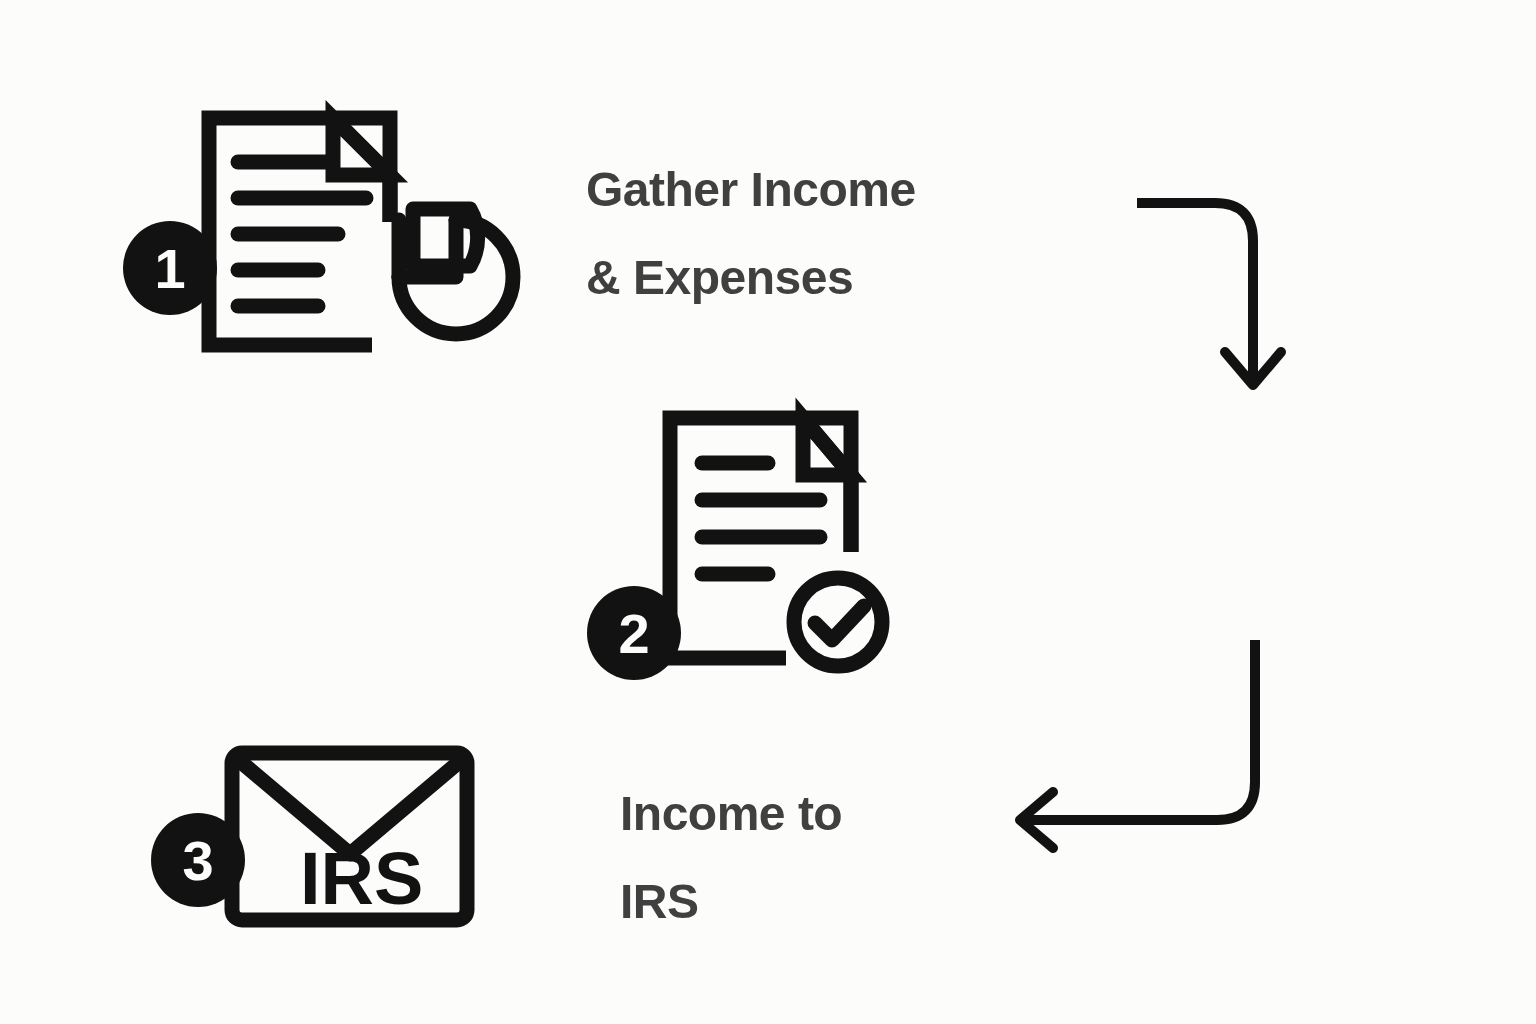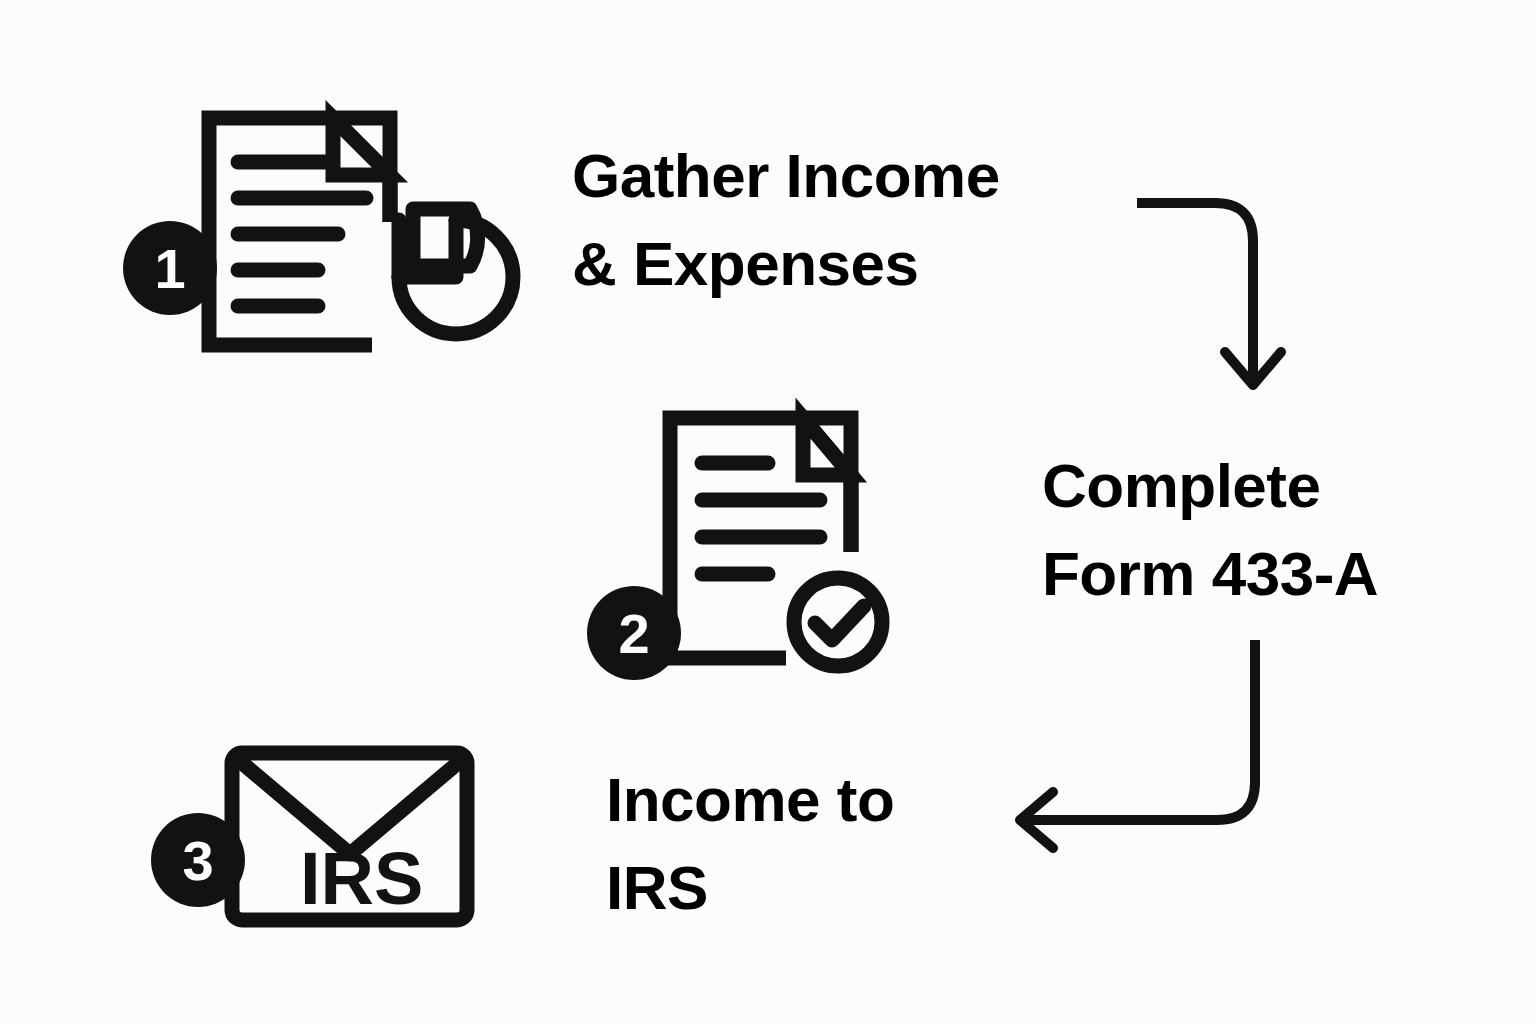--- a/index.html
+++ b/index.html
@@ -24,26 +24,26 @@
     position: absolute;
     top: 0;
     left: 0;
     width: 1536px;
     height: 1024px;
   }
   .step-label {
     position: absolute;
     font-family: "Liberation Sans", sans-serif;
     font-weight: bold;
-    font-size: 62px;
+    font-size: 48px;
     line-height: 88px;
     letter-spacing: -0.5px;
-    color: #000000;
+    color: #404040;
     white-space: pre-line;
-    margin: 4px;
+    margin: 18px;
   }
   .label-gather   { left: 568px; top: 128px; }
   .label-complete { left: 1038px; top: 438px; }
   .label-submit   { left: 602px; top: 752px; }
   .badge-text {
     font-family: "Liberation Sans", sans-serif;
     font-weight: bold;
     font-size: 56px;
     fill: #fcfcfa;
   }
@@ -118,19 +118,17 @@
     <path class="arrow-line" d="M 1137 203 L 1215 203 Q 1253 203 1253 241 L 1253 385"></path>
     <polyline class="arrow-head" points="1225,352 1253,385 1281,352"></polyline>
 
     <path class="arrow-line" d="M 1255 640 L 1255 782 Q 1255 820 1217 820 L 1020 820"></path>
     <polyline class="arrow-head" points="1053,792 1020,820 1053,848"></polyline>
   </svg>
 
   <div class="step-label label-gather">Gather Income
 &amp; Expenses</div>
 
-  <div class="step-label label-complete">Complete
-Form 433-A</div>
 
   <div class="step-label label-submit">Income to
 IRS</div>
 
 </div>
 
 </body></html>

